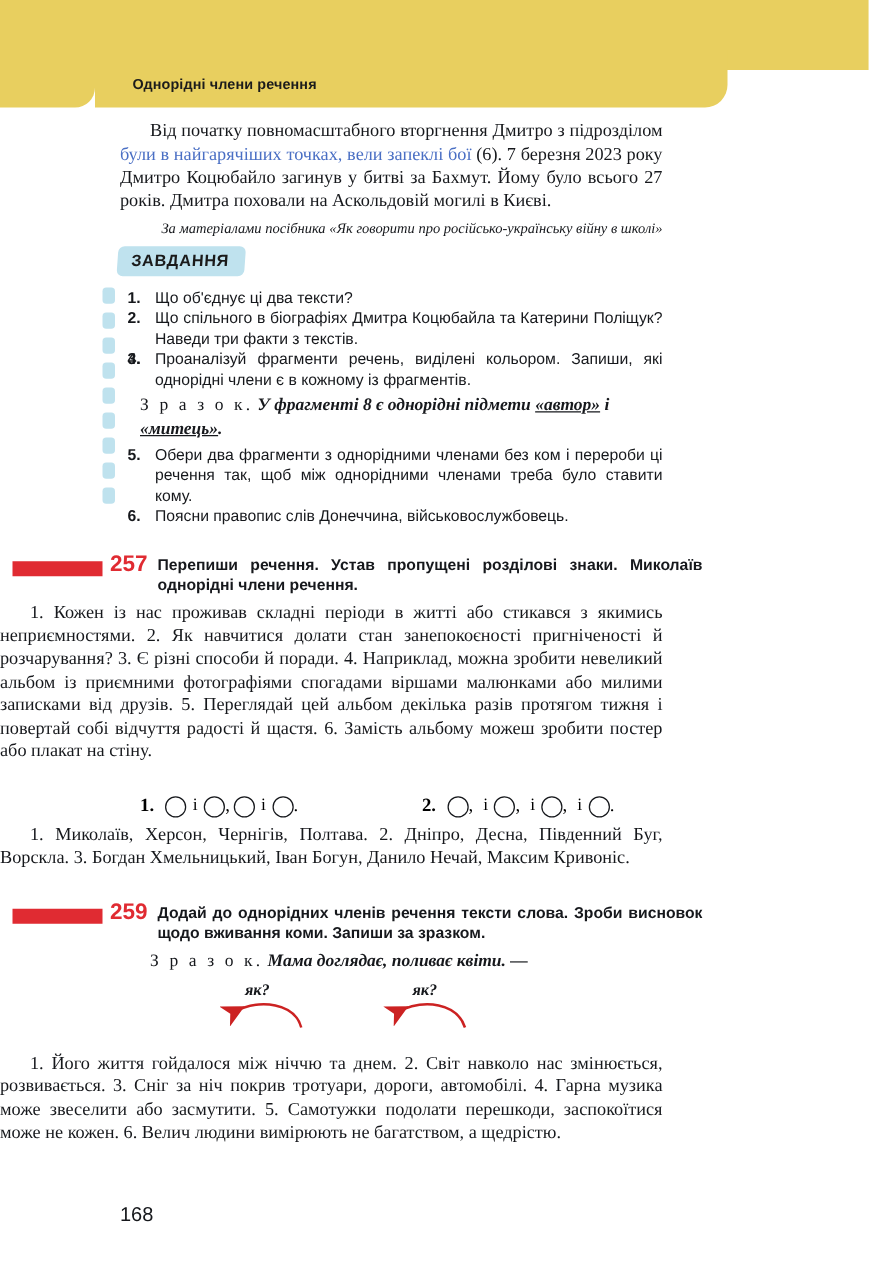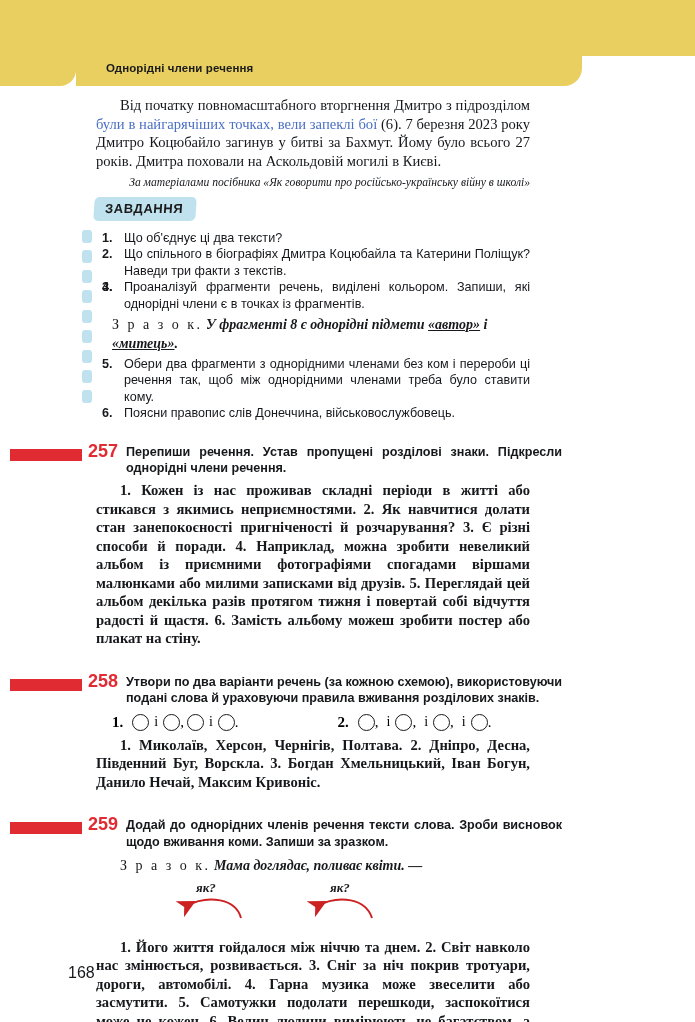--- a/index.html
+++ b/index.html
@@ -170,24 +170,22 @@
     font-weight: 700;
     font-size: 12.6px;
     line-height: 16.2px;
     color: #16181c;
     padding-left: 126px;
     text-align: justify;
     margin: 0;
   }
 
   .ex-body {
-    padding-left: 96px;
     padding-right: 32px;
     margin-top: 5px;
-    font-weight: bold;
   }
 
   
   .schema-row {
     display: flex;
     align-items: baseline;
     padding-left: 112px;
     margin: 8px 0 4px 0;
     font-family: "Liberation Serif", serif;
     font-size: 15px;
@@ -232,21 +230,21 @@
     font-weight: 600;
     font-size: 14.6px;
     color: #16181c;
     padding-left: 100px;
     margin: 0 0 6px 0;
   }
 
   
   .page-num {
     position: absolute;
-    left: 68px;
+    left: 96px;
     top: 964px;
     font-family: "Liberation Sans", sans-serif;
     font-size: 16px;
     font-weight: 400;
     color: #16181c;
   }
 </style>
 </head>
 <body>
 
@@ -287,21 +285,21 @@
       </li>
       <li class="task-item">
         <span class="num">2.</span>
         <span>Що спільного в біографіях Дмитра Коцюбайла та Катерини Поліщук? Наведи три факти з текстів.</span>
       </li>
       <li class="task-item">
         <span class="num">3.</span>
       </li>
       <li class="task-item">
         <span class="num">4.</span>
-        <span>Проаналізуй фрагменти речень, виділені кольором. Запиши, які однорідні члени є в точках із фрагментів.</span>
+        <span>Проаналізуй фрагменти речень, виділені кольором. Запиши, які однорідні члени є в кожному із фрагментів.</span>
       </li>
     </ul>
 
     <div class="zrazok-line">
       <span class="zrazok-label">З р а з о к.</span>
       <span class="zrazok-body">У фрагменті 8 є однорідні підмети </span><span class="zrazok-body u-line">«автор»</span><span class="zrazok-body"> і </span><span class="zrazok-body u-line">«митець»</span><span class="zrazok-body">.</span>
     </div>
 
     <ul class="task-list">
       <li class="task-item">
@@ -312,33 +310,28 @@
         <span class="num">6.</span>
         <span>Поясни правопис слів Донеччина, військовослужбовець.</span>
       </li>
     </ul>
   </div>
 
   <div style="margin-top:22px;">
     <div class="ex-head">
       <div class="red-bar"></div>
       <div class="ex-num">257</div>
-      <p class="ex-title">Перепиши речення. Устав пропущені розділові знаки. Підкресли однорідні члени речення.</p>
+      <p class="ex-title">Перепиши речення. Устав пропущені розділові знаки. Миколаїв однорідні члени речення.</p>
     </div>
     <div class="ex-body">
       <p class="serif-para indent">1. Кожен із нас проживав складні періоди в житті або стикався з якимись неприємностями. 2. Як навчитися долати стан занепокоєності пригніченості й розчарування? 3. Є різні способи й поради. 4. Наприклад, можна зробити невеликий альбом із приємними фотографіями спогадами віршами малюнками або милими записками від друзів. 5. Переглядай цей альбом декілька разів протягом тижня і повертай собі відчуття радості й щастя. 6. Замість альбому можеш зробити постер або плакат на стіну.</p>
     </div>
   </div>
 
   <div style="margin-top:26px;">
-    <div class="ex-head">
-      <div class="red-bar"></div>
-      <div class="ex-num">258</div>
-      <p class="ex-title">Утвори по два варіанти речень (за кожною схемою), використовуючи  подані слова й ураховуючи правила вживання розділових знаків.</p>
-    </div>
 
     <div class="schema-row">
       <span class="schema">
         <span class="lbl">1.</span>
         <span class="circ"></span>
         <span class="conj">і</span>
         <span class="circ"></span>
         <span class="punct">,</span>
         <span class="circ"></span>
         <span class="conj">і</span>

